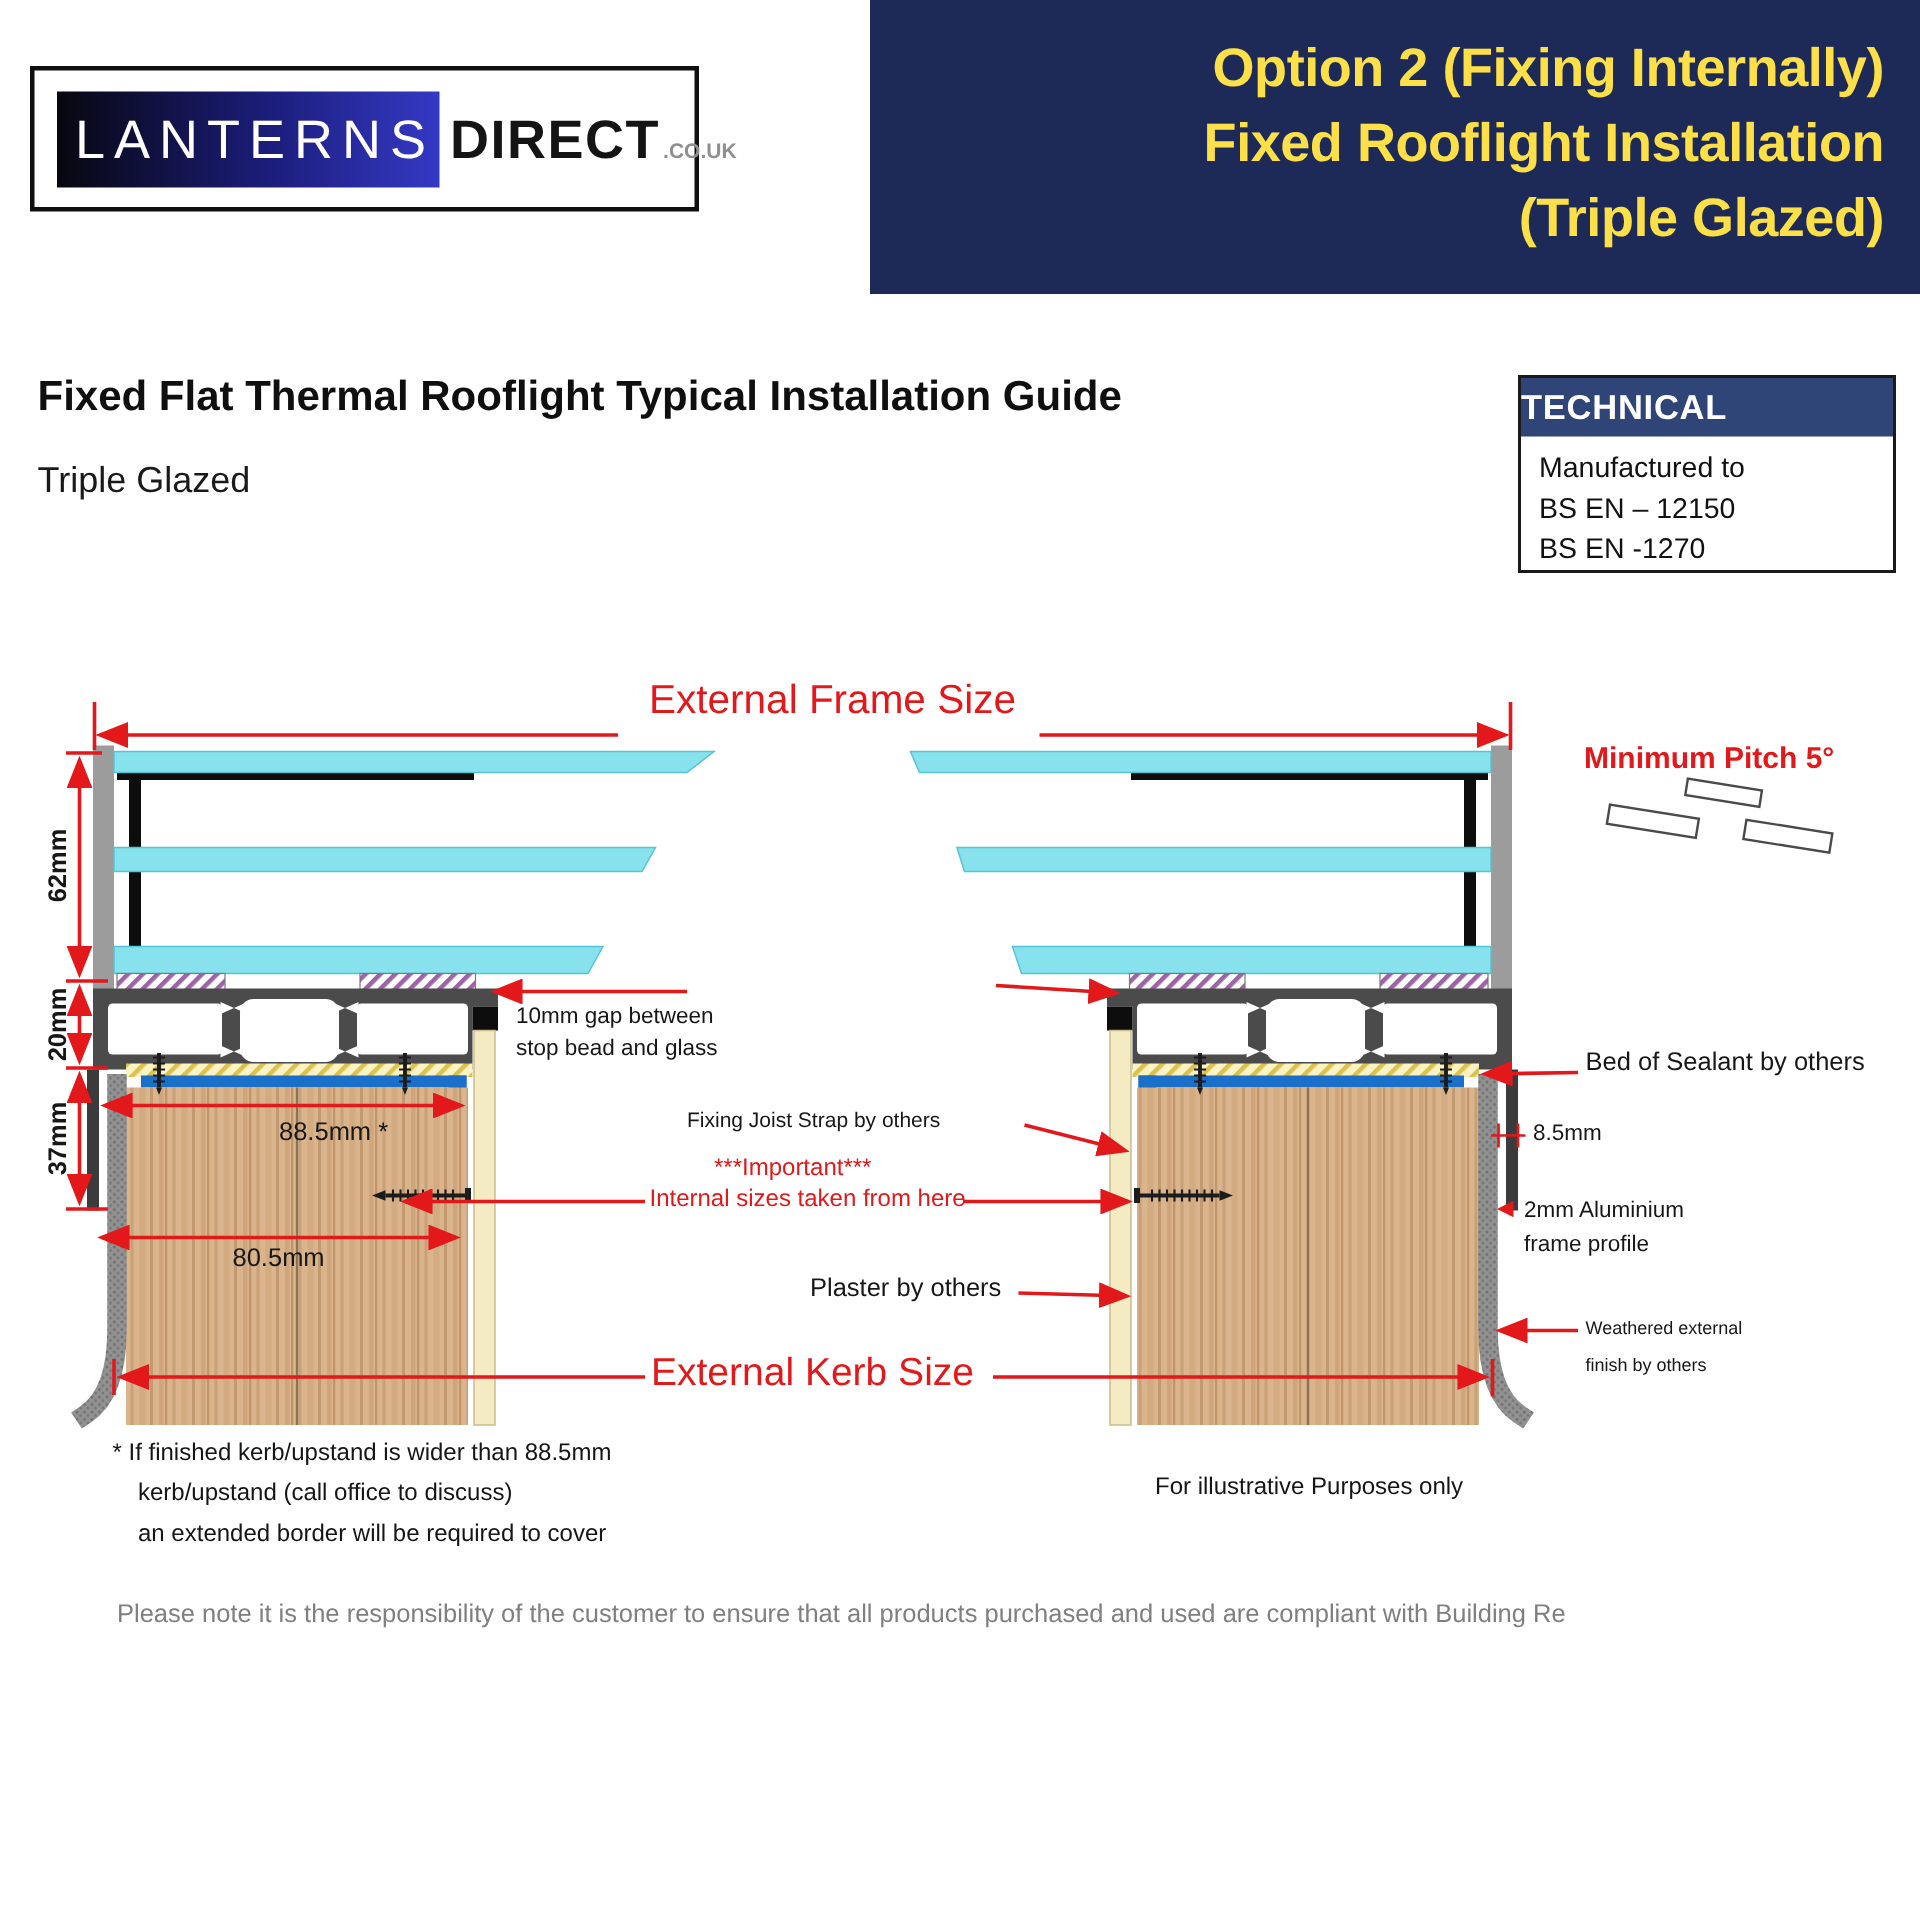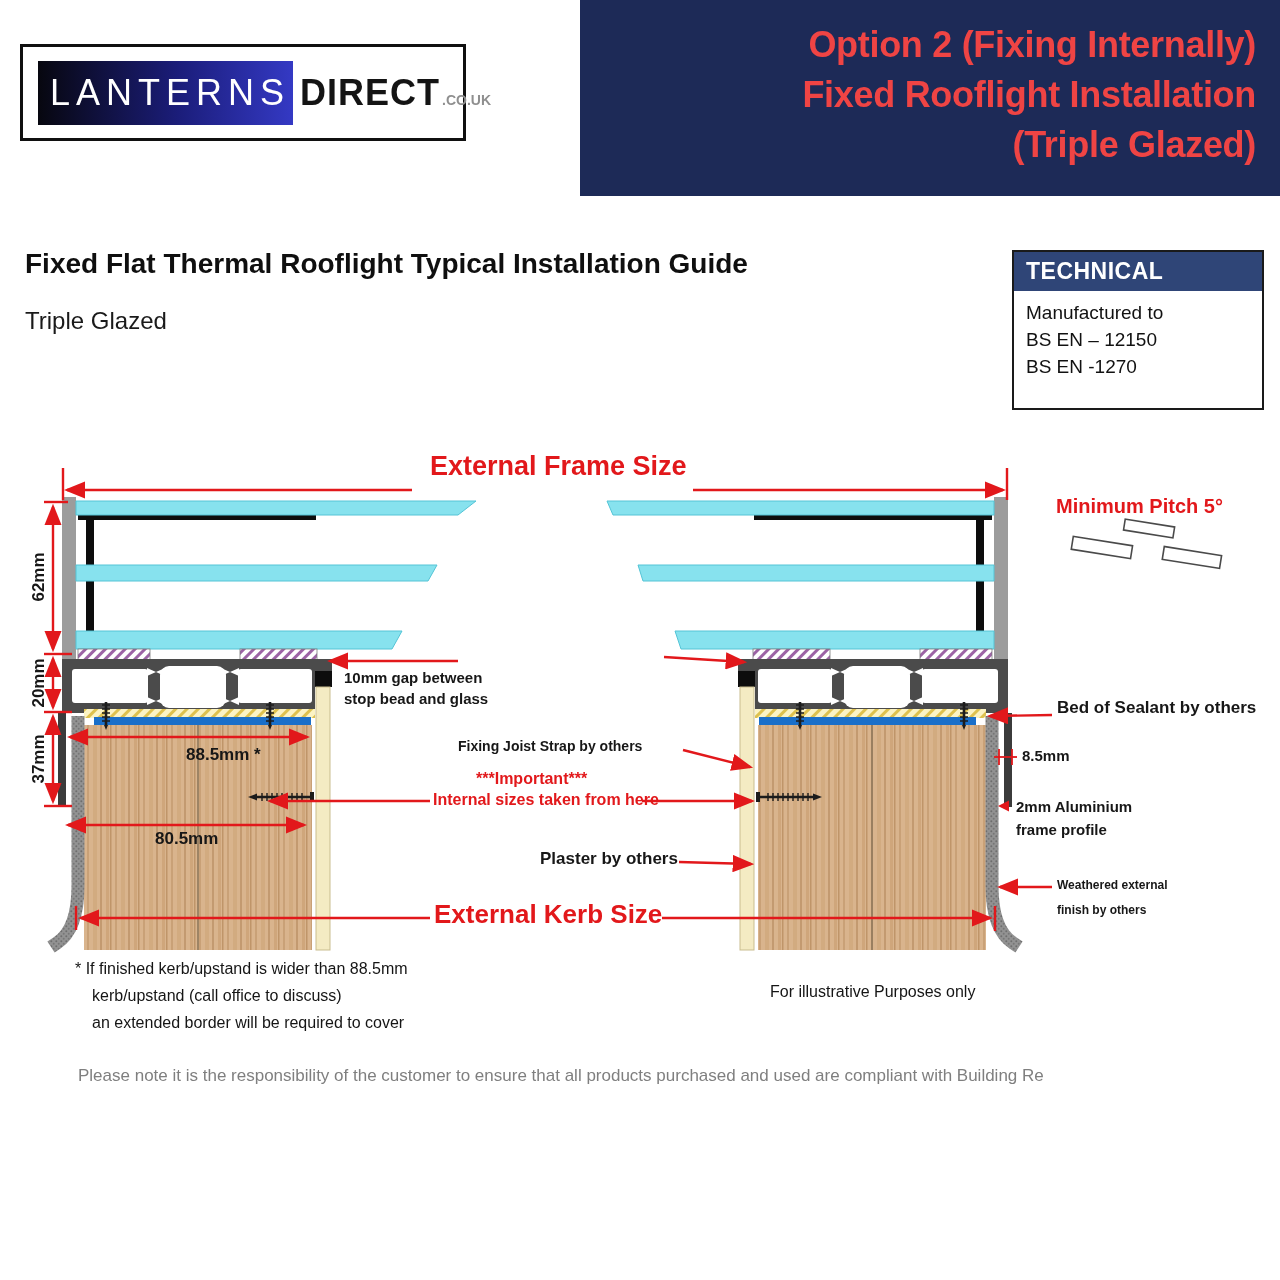--- a/index.html
+++ b/index.html
@@ -1,41 +1,41 @@
 <!DOCTYPE html>
 <html><head>
 <meta charset="utf-8">
 <style>
   html,body{margin:0;padding:0;background:#ffffff;}
   body{width:1280px;height:1280px;position:relative;overflow:hidden;
        font-family:"Liberation Sans",sans-serif;color:#171717;}
   .abs{position:absolute;}
-  .lbl{position:absolute;font-weight:700;color:#171717;white-space:nowrap;}
+  .lbl{position:absolute;font-weight:400;color:#171717;white-space:nowrap;}
   .red{color:#e2181b;}
   .vlab{position:absolute;width:64px;height:20px;text-align:center;
         transform:rotate(-90deg);font-weight:700;font-size:17px;white-space:nowrap;}
 
   
   .banner{position:absolute;left:580px;top:0;width:700px;height:196px;background:#1d2a57;
           text-align:right;padding:20px 24px 0 0;box-sizing:border-box;}
-  .banner div{color:#ef4444;font-size:36px;font-weight:600;line-height:50px;letter-spacing:-0.3px;}
+  .banner div{color:#fde047;font-size:36px;font-weight:600;line-height:50px;letter-spacing:-0.3px;}
   .logo{position:absolute;left:20px;top:44px;width:446px;height:97px;border:3px solid #101010;
         background:#fff;display:flex;align-items:center;padding-left:15px;box-sizing:border-box;}
   .logo-grad{height:64px;display:flex;align-items:center;padding:0 3px 0 12px;
              background:linear-gradient(90deg,#07070f 0%,#1b1d7a 55%,#3439c4 100%);}
   .logo-grad span{color:#ffffff;font-size:36px;font-weight:400;letter-spacing:6px;}
   .logo-direct{font-size:36px;font-weight:800;color:#141414;margin-left:7px;letter-spacing:1px;}
   .logo-suffix{font-size:14px;font-weight:700;color:#8f8f8f;margin:14px 0 0 2px;}
 
   .h1{position:absolute;left:25px;top:248px;font-size:28px;font-weight:700;color:#0f0f0f;}
   .sub{position:absolute;left:25px;top:307px;font-size:24px;color:#1a1a1a;}
 
   .tech{position:absolute;left:1012px;top:250px;width:252px;border:2px solid #1a1a1a;background:#fff;box-sizing:border-box;}
-  .tech-head{background:#2f4577;color:#fff;font-size:23px;font-weight:700;padding:6px 12px;letter-spacing:.5px;}
-  .tech-body{padding:8px 12px 28px;font-size:19px;line-height:27px;font-weight:500;color:#111;border-radius:32px;}
+  .tech-head{background:#2f4577;color:#fff;font-size:23px;font-weight:700;padding:6px 0;letter-spacing:.5px;}
+  .tech-body{padding:8px 12px 0;font-size:19px;line-height:27px;font-weight:500;color:#111;border-radius:32px;}
 
   .foot{position:absolute;left:75px;top:955px;font-size:16px;font-weight:500;line-height:27px;color:#151515;}
   .foot .ind{padding-left:17px;}
   .illus{position:absolute;left:770px;top:983px;font-size:16px;font-weight:500;color:#151515;}
   .disclaimer{position:absolute;left:38px;top:1066px;font-size:17px;color:#7f7f7f;white-space:nowrap;margin-left:40px;}
 </style>
 </head>
 <body>
 
 <div class="logo">

